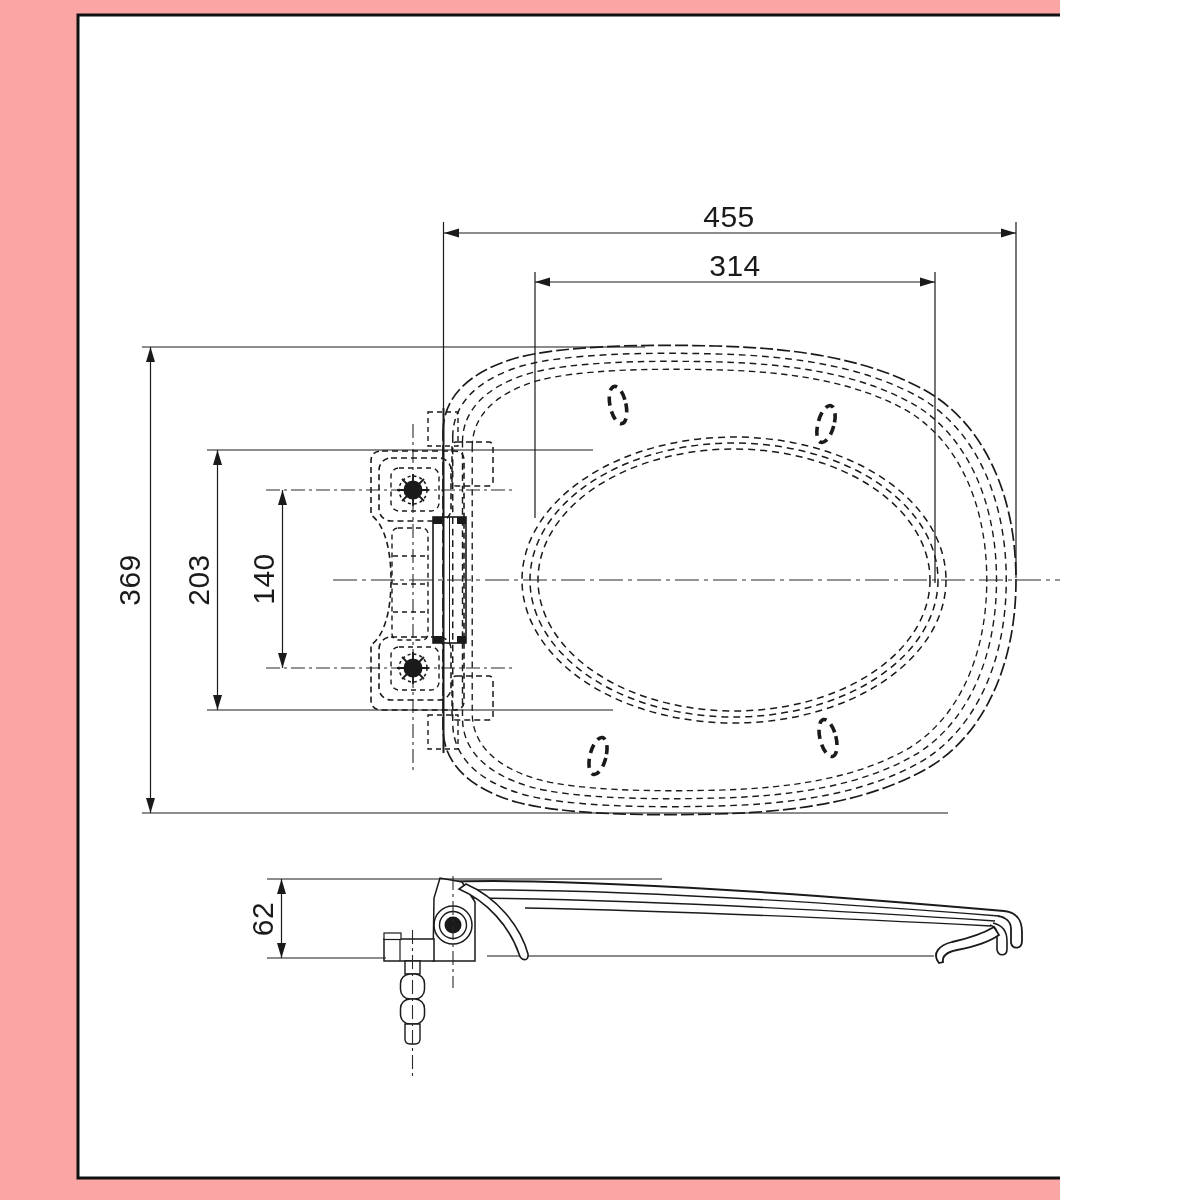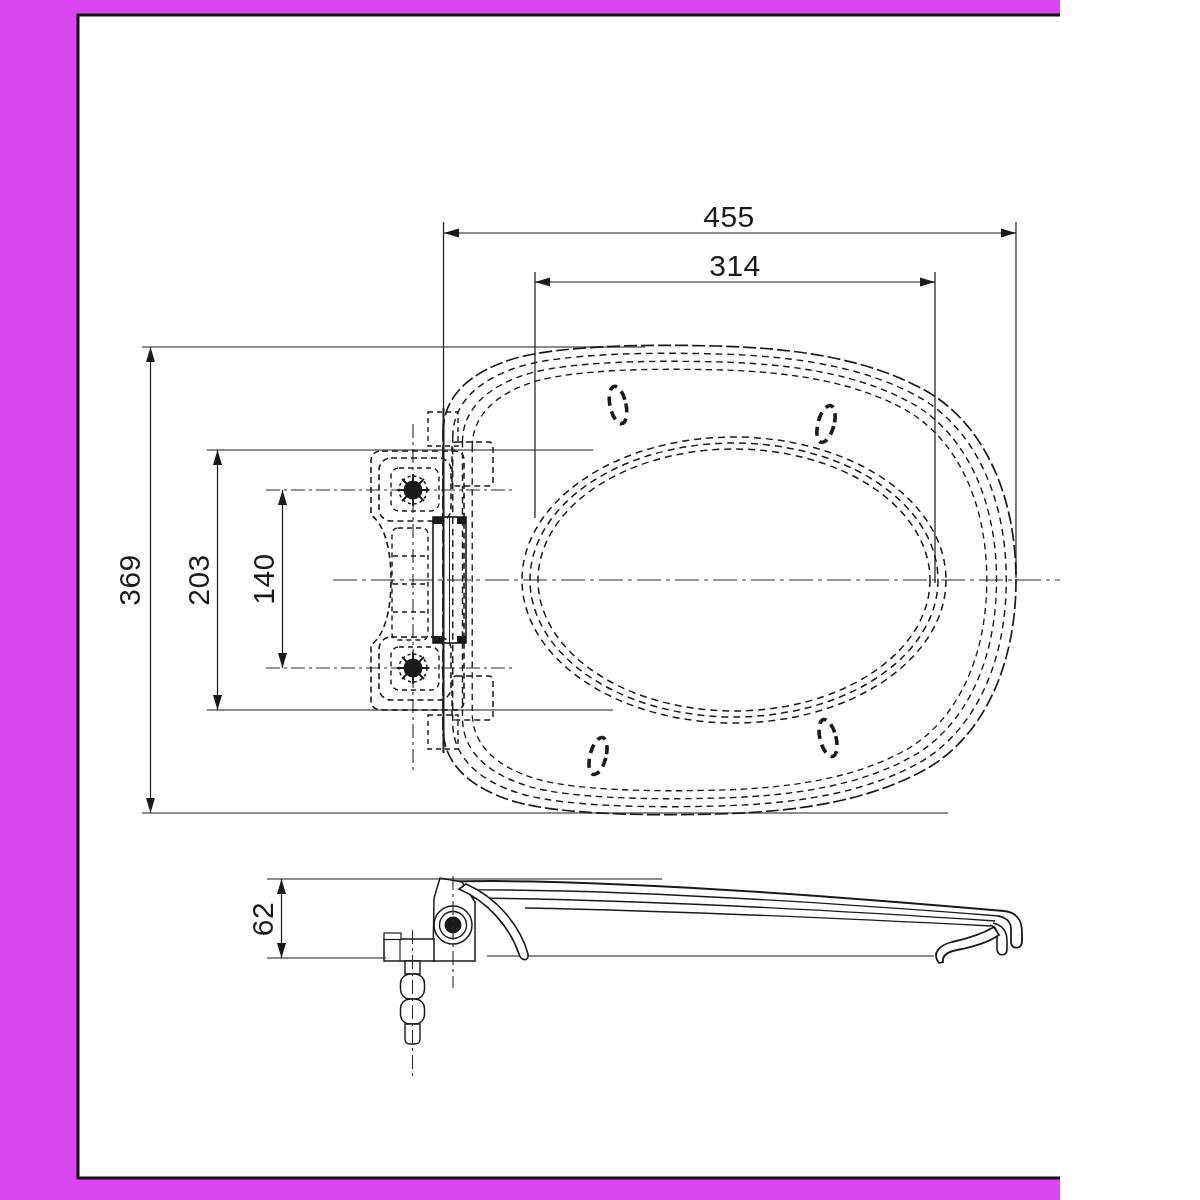--- a/index.html
+++ b/index.html
@@ -1,16 +1,16 @@
 <!DOCTYPE html>
 <html><head>
 <meta charset="utf-8">
 <style>
   html,body{margin:0;padding:0;background:#ffffff;}
-  .stage{position:relative;width:1060px;height:1200px;background:#d946ef;overflow:hidden;
+  .stage{position:relative;width:1060px;height:1200px;background:#fca5a5;overflow:hidden;
          font-family:"Liberation Sans",sans-serif;}
   svg{position:absolute;left:0;top:0;}
   .ink{stroke:#1a1a1a;fill:none;}
   .outline{stroke:#1a1a1a;fill:none;stroke-width:1.7;}
   .dashA{stroke-dasharray:13 4;}
   .dashB{stroke-dasharray:7 5;stroke-width:1.5;}
   .dashC{stroke-dasharray:6 4;}
   .hidden-line{stroke:#1a1a1a;fill:none;stroke-width:1.5;stroke-dasharray:7 5;}
   .center-line{stroke:#2a2a2a;fill:none;stroke-width:1.1;stroke-dasharray:24 5 4 5;}
   .center-line-s{stroke:#2a2a2a;fill:none;stroke-width:1.1;stroke-dasharray:14 4 3 4;}

